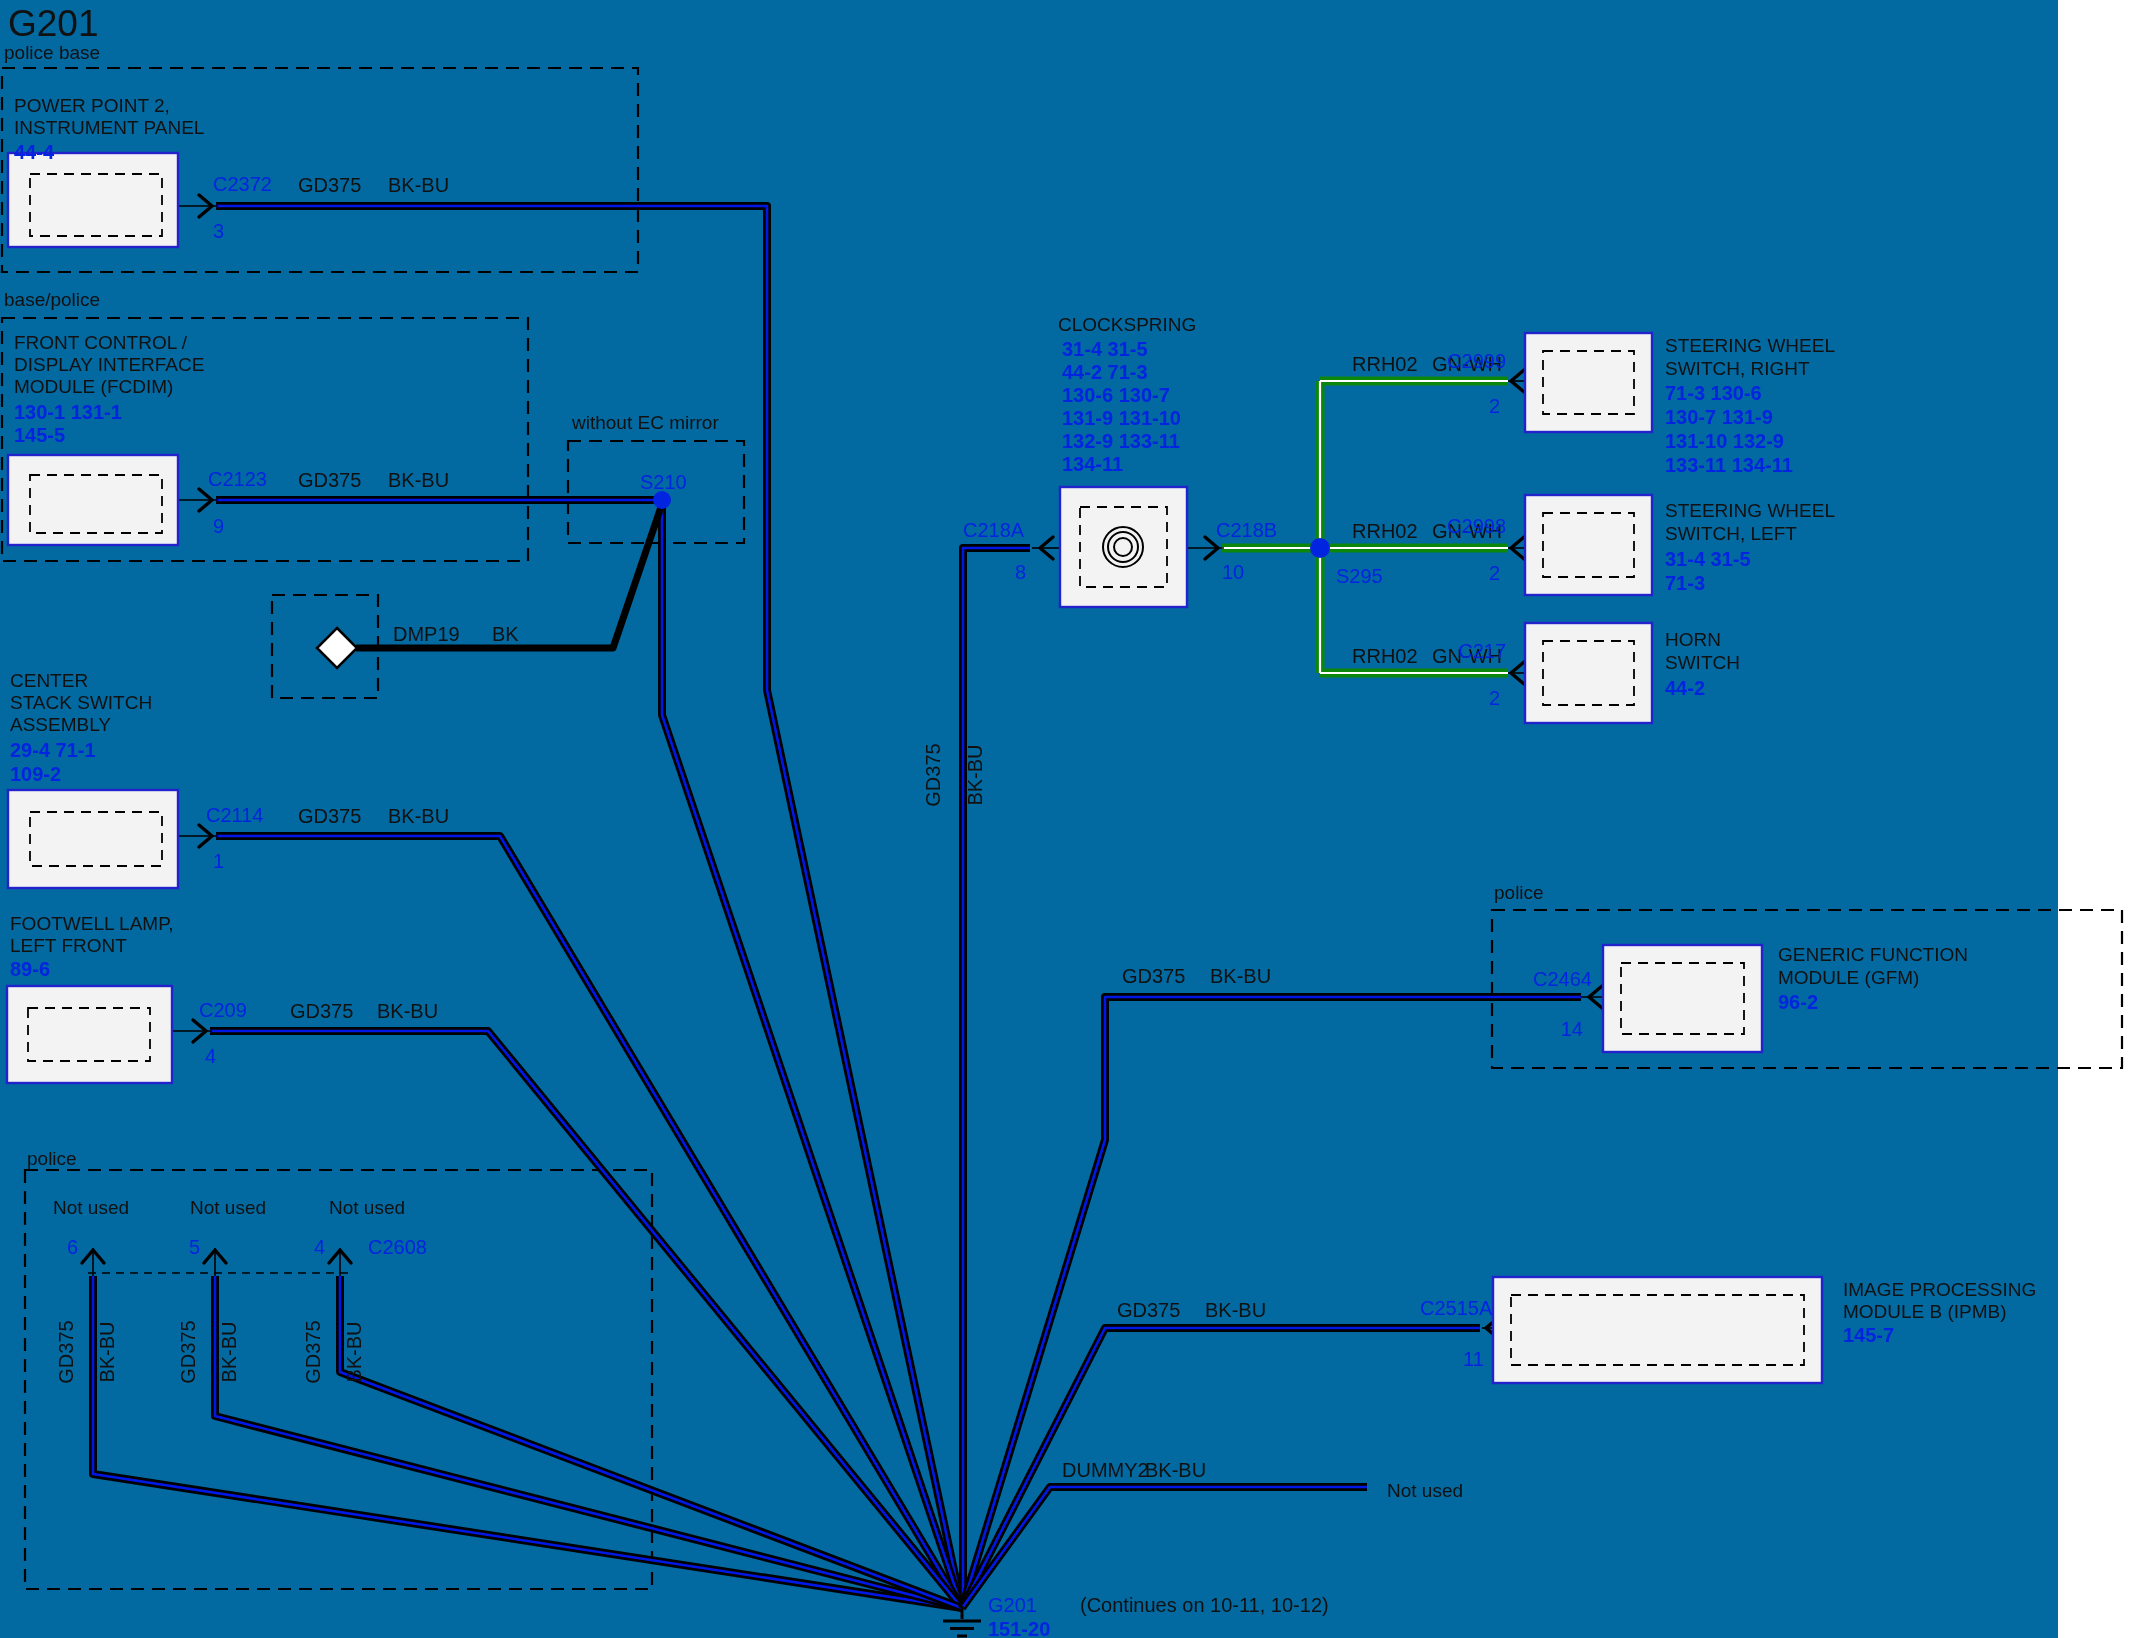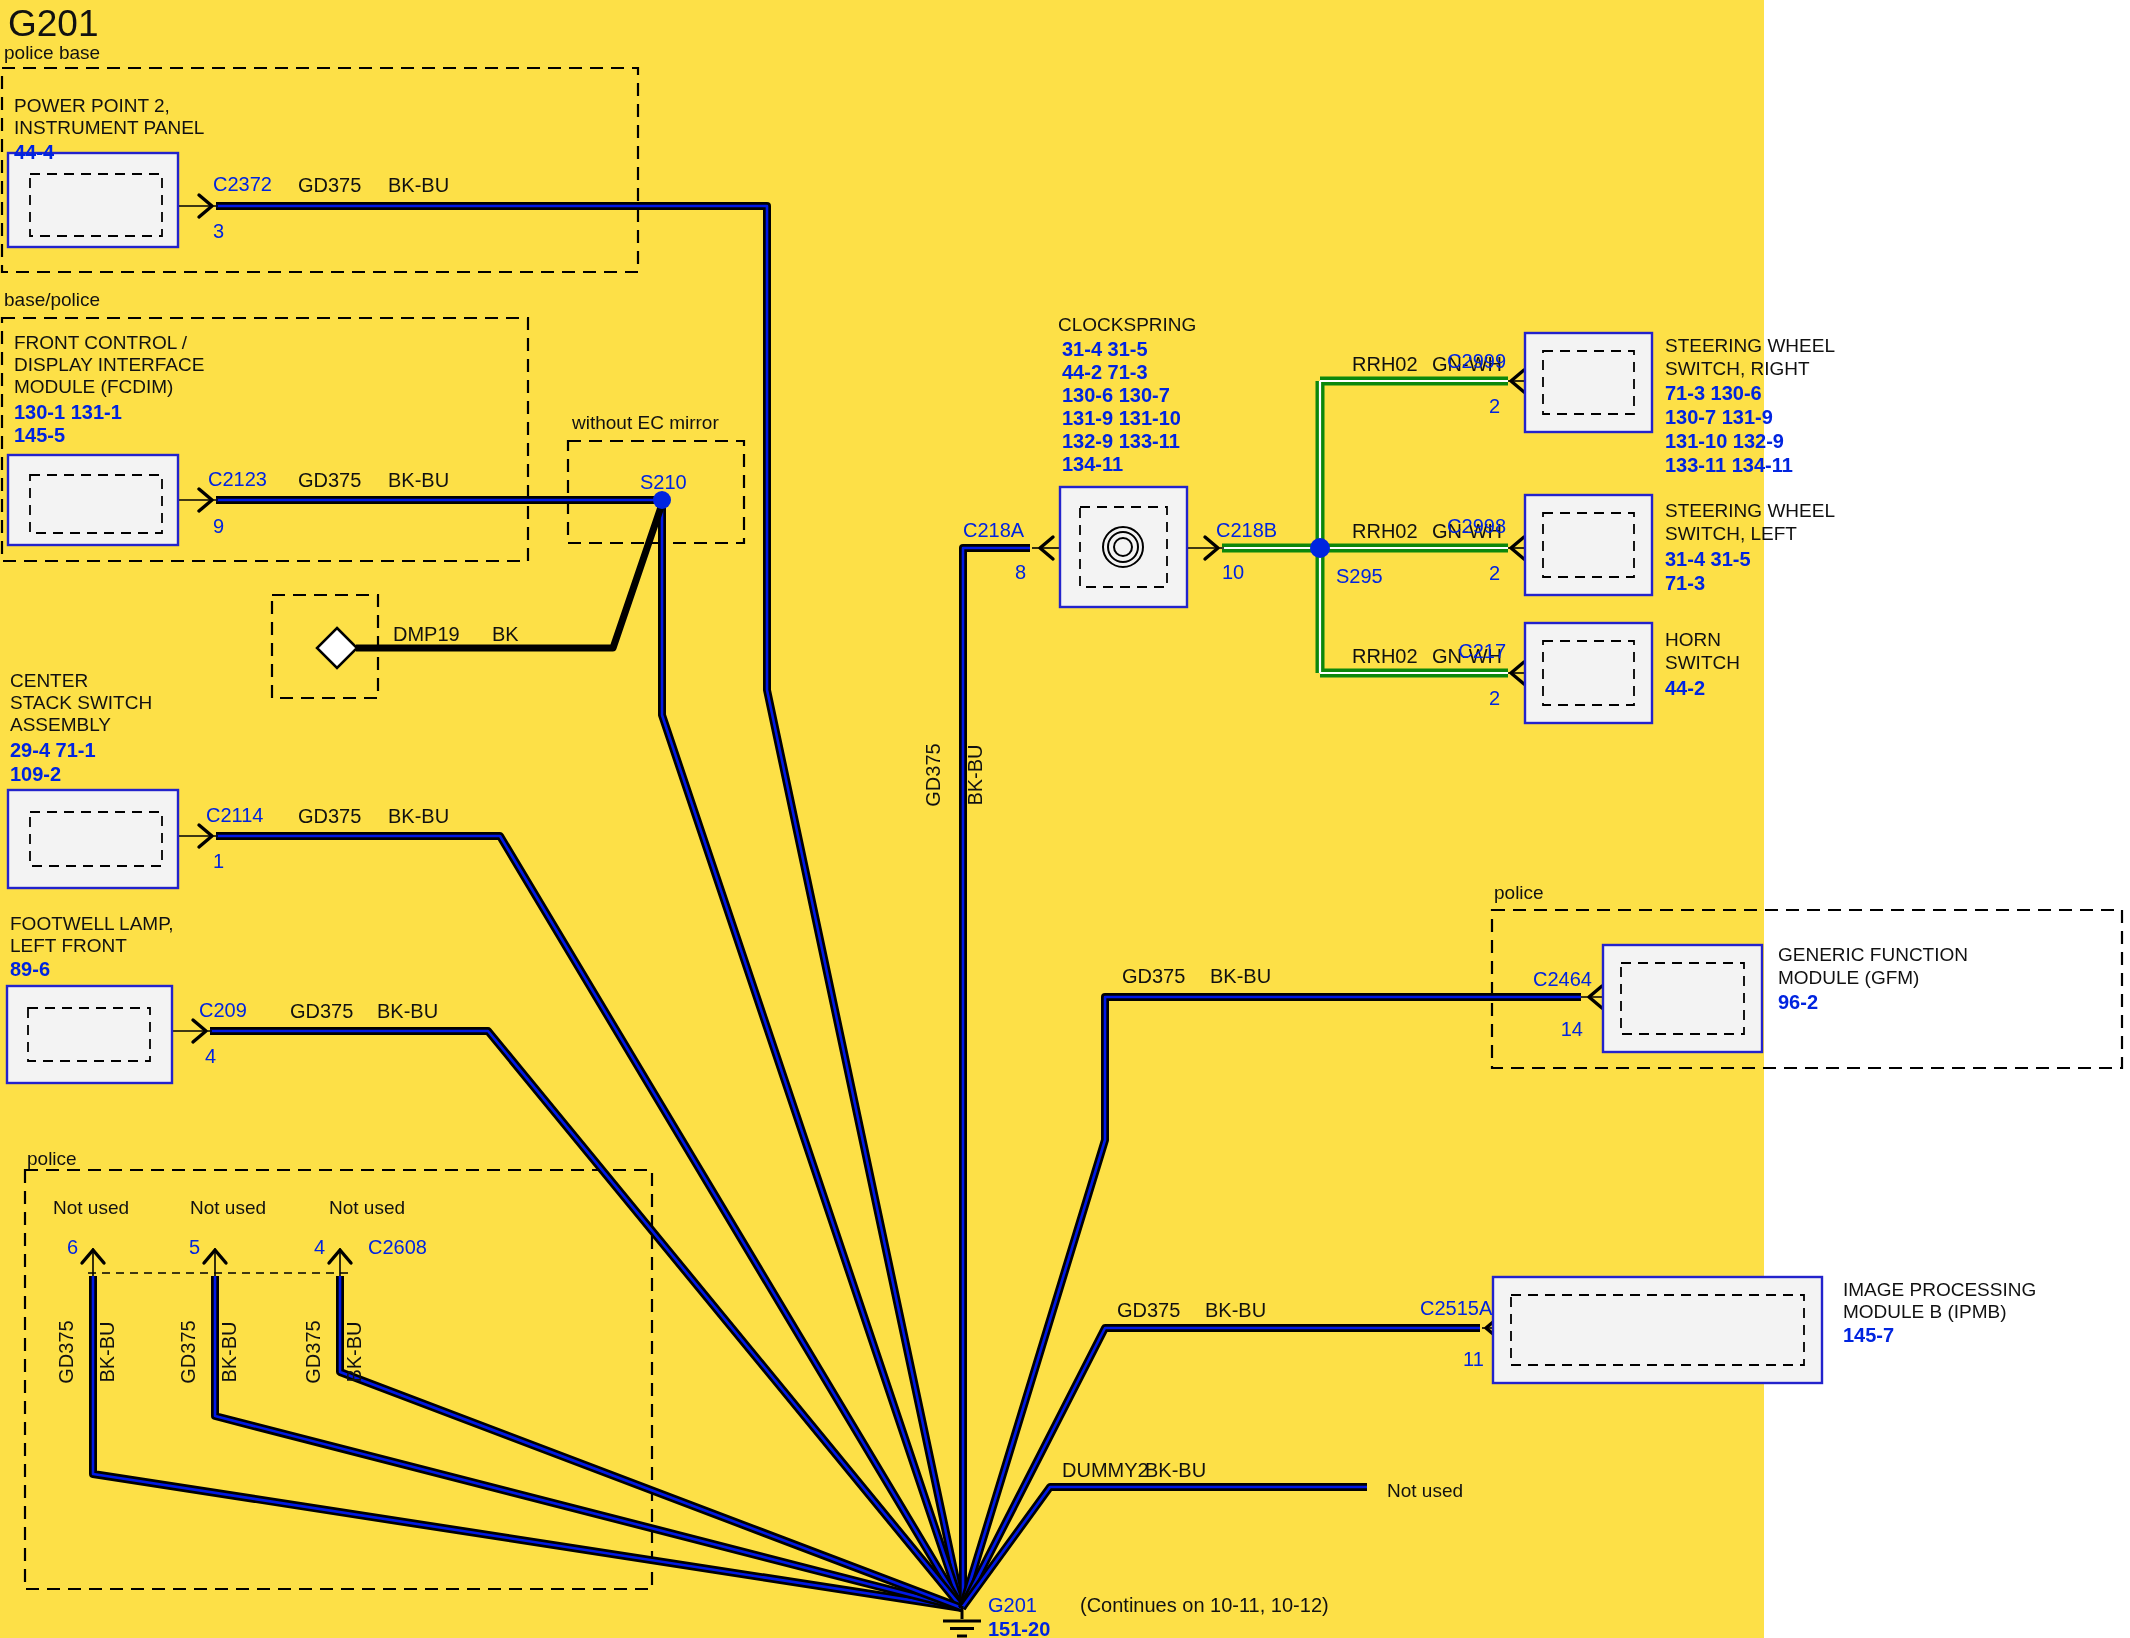--- a/index.html
+++ b/index.html
@@ -1,16 +1,16 @@
 <!DOCTYPE html>
 <html><head>
 <meta charset="utf-8">
 <style>
   html,body{margin:0;padding:0;background:#fff}
-  #canvas{position:relative;width:1764px;height:1638px;background:#fde047}
+  #canvas{position:relative;width:2058px;height:1638px;background:#0369a1}
   svg{display:block}
   .t   {font:19px "Liberation Sans",sans-serif;fill:#111}
   .wl  {font:20px "Liberation Sans",sans-serif;fill:#111}
   .blue{font:20px "Liberation Sans",sans-serif;fill:#0024e0}
   .bref{font:700 20px "Liberation Sans",sans-serif;fill:#0024e0}
   .title{font:37px "Liberation Sans",sans-serif;fill:#111}
   .wire  {stroke:#000;stroke-width:8;fill:none;stroke-linejoin:round}
   .stripe{stroke:#0018e6;stroke-width:2.6;fill:none;stroke-linejoin:round}
   .gwire {stroke:#0c870c;stroke-width:9;fill:none;stroke-linejoin:round}
   .gstripe{stroke:#fff;stroke-width:2.2;fill:none;stroke-linejoin:round}

